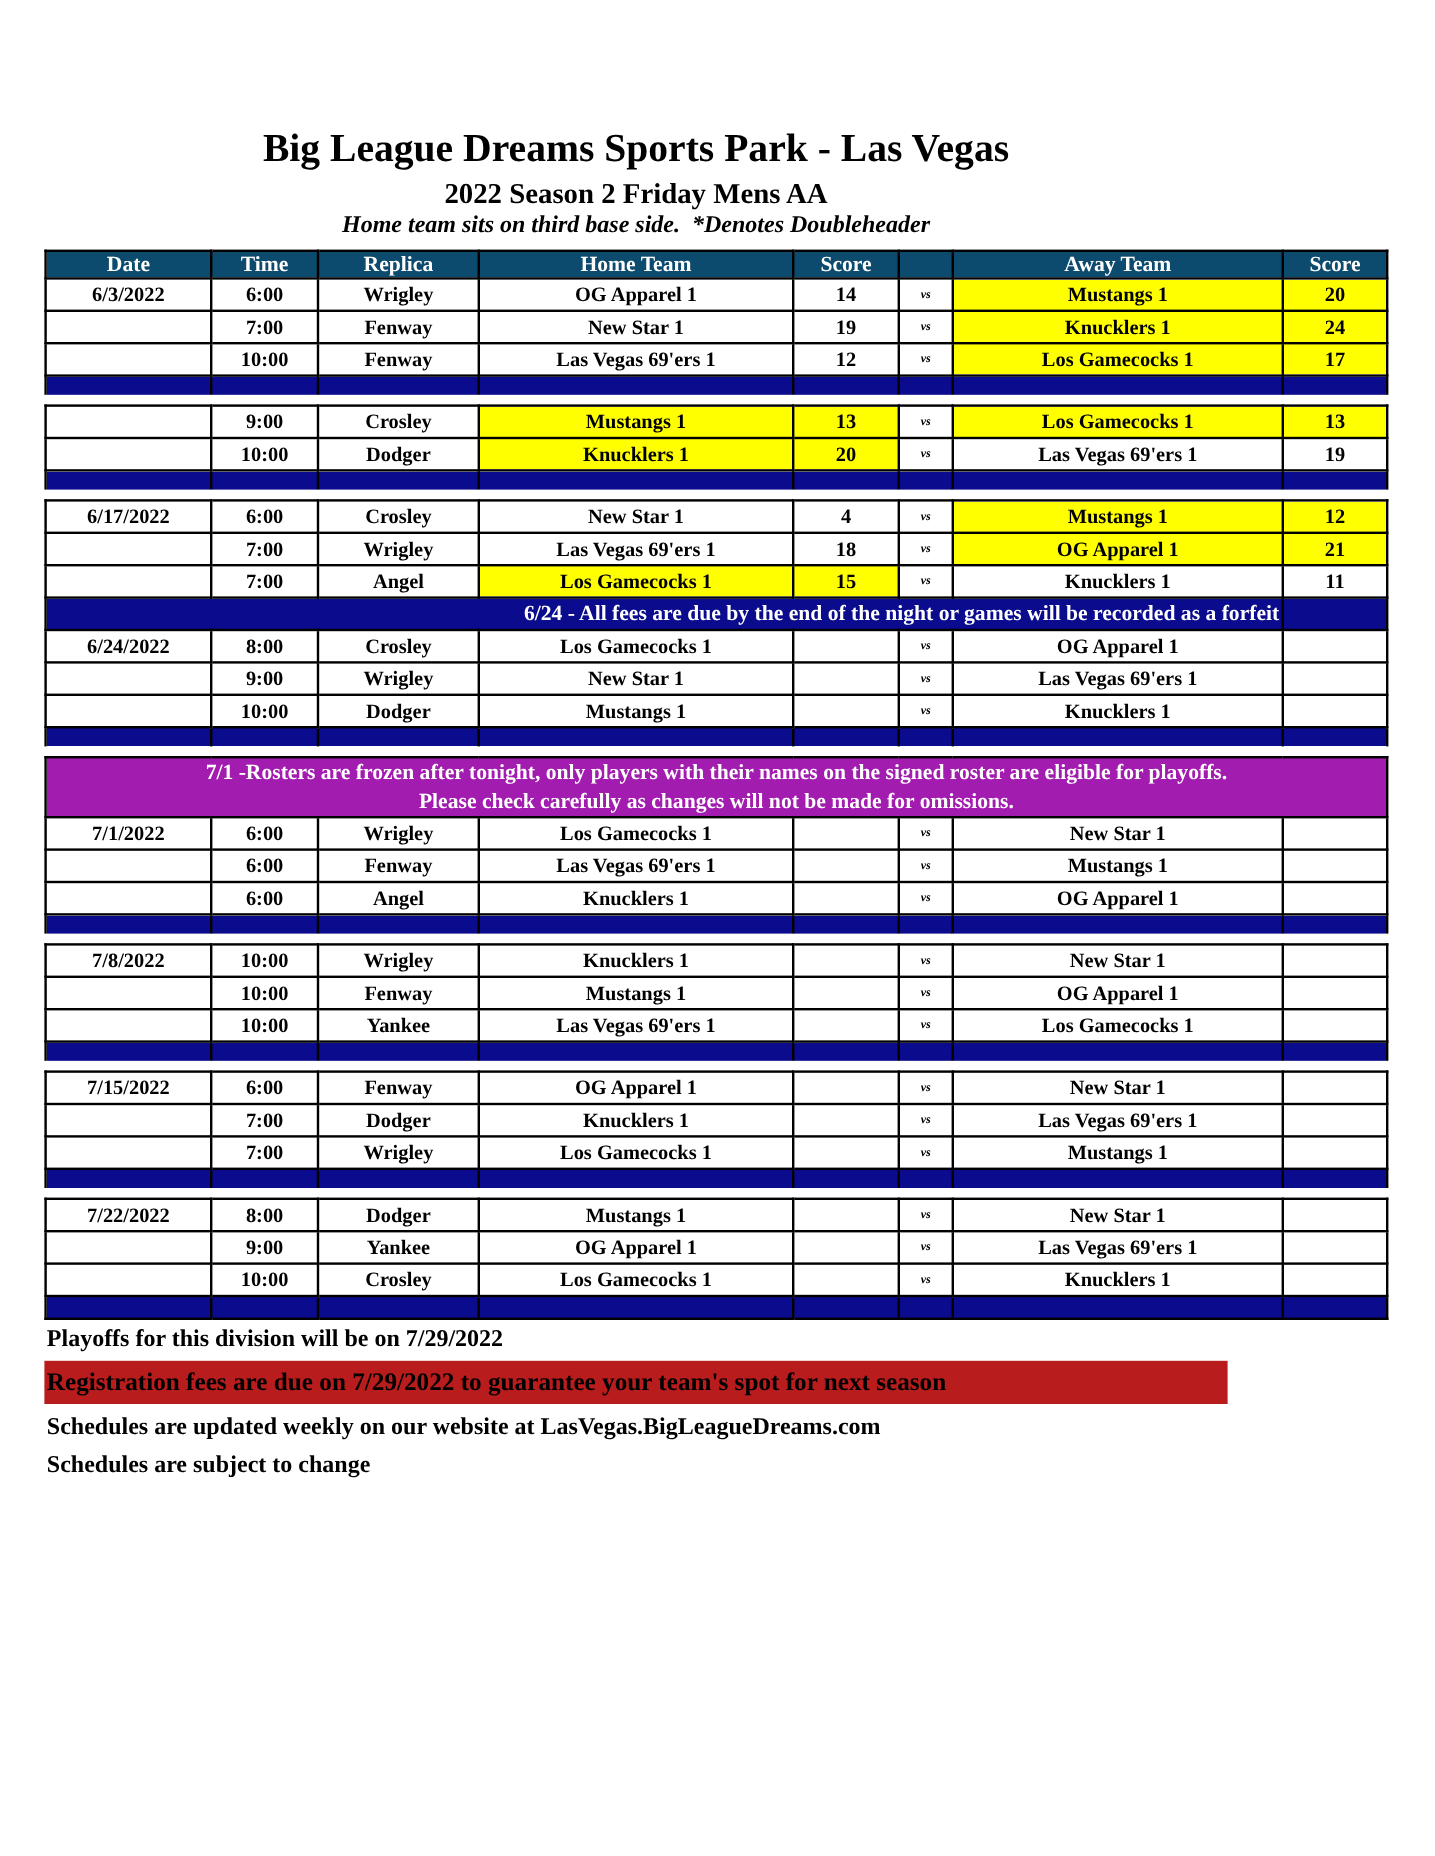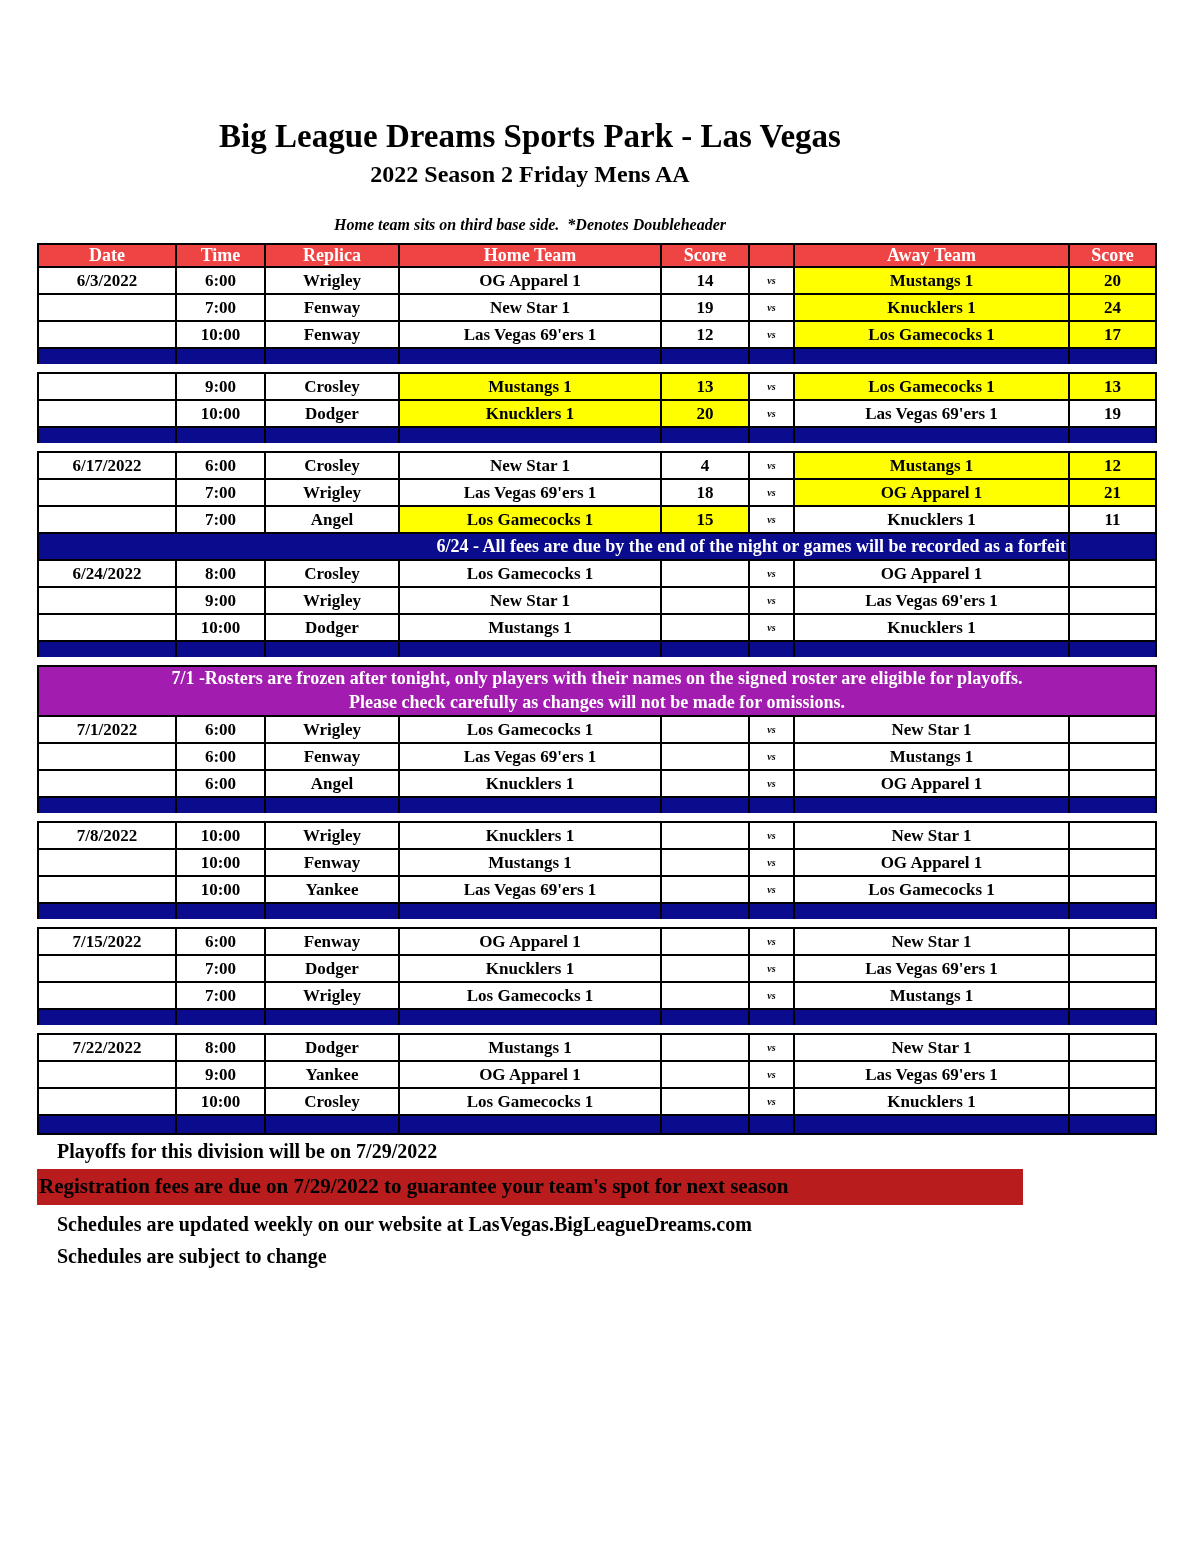--- a/index.html
+++ b/index.html
@@ -5,38 +5,38 @@
   html,body{margin:0;padding:0;background:#ffffff;}
   .page{
     position:relative;
     width:1196px;height:1547px;
     background:#ffffff;
     font-family:"Liberation Serif","DejaVu Serif",serif;
     font-weight:bold;
     color:#000;
     overflow:hidden;
   }
-  .content{position:absolute;left:37px;top:12px;width:986px;}
+  .content{position:absolute;left:37px;top:0;width:986px;}
   .title{margin-top:106px;text-align:center;font-size:33px;line-height:1.1;}
   .subtitle{margin-top:7px;text-align:center;font-size:24px;}
-  .note{margin-top:28px;text-align:center;font-size:16px;font-style:italic;white-space:pre-wrap;}
+  .note{margin-top:0;text-align:center;font-size:20px;font-style:italic;white-space:pre-wrap;}
   table.sched{
     margin-top:9px;
     width:1118px;
     table-layout:fixed;
     border-collapse:collapse;
   }
   table.sched th, table.sched td{
     padding:0 2px;
     text-align:center;
     overflow:hidden;
     white-space:nowrap;
   }
   table.sched th{
-    background:#ef4444;color:#ffffff;
+    background:#0c4a6e;color:#ffffff;
     font-size:18px;height:21px;
     border:2px solid #000;
   }
   td.cell{
     font-size:17px;height:25px;
     border:2px solid #000;
     background:#ffffff;
   }
   td.cell.hl{background:#ffff00;}
   td.vs{font-style:italic;font-size:10px;}
@@ -57,21 +57,21 @@
     font-size:18px;height:48px;
     border:2px solid #000;
     line-height:1.33;
     white-space:normal;
   }
   tr.finalrow td{
     background:#0b0b8d;height:17px;
     border:2px solid #000;
   }
   .footer{margin-top:5px;}
-  .f-line{font-size:20px;margin:4px 0 0 20px;text-align:left;}
+  .f-line{font-size:20px;margin:4px 0 0 2px;text-align:left;}
   .f-reg{
     background:#b91c1c;
     font-size:21px;
     margin-top:6px;
     padding:5px 2px 6px 2px;
     text-align:left;
   }
   .f-web{margin-top:8px;}
   .f-change{margin-top:9px;}
 </style>

